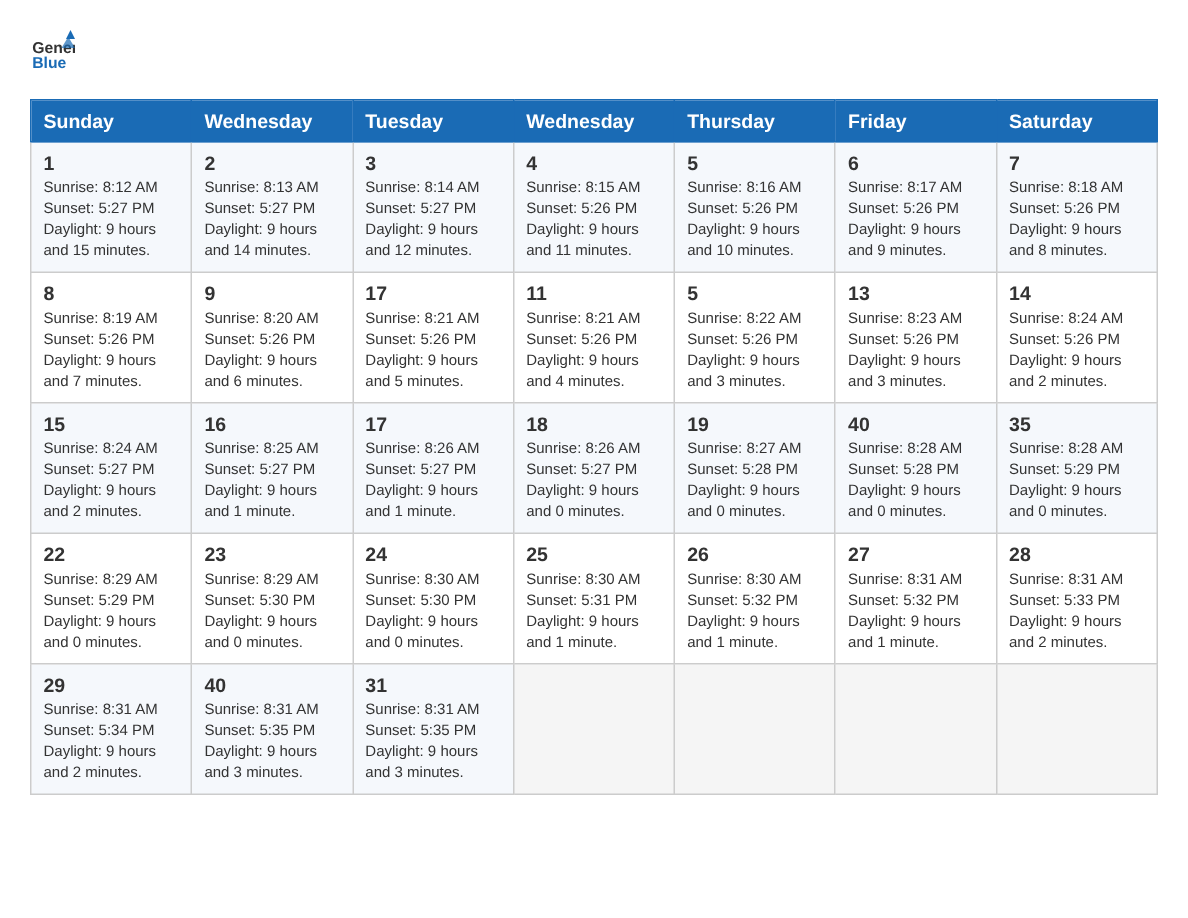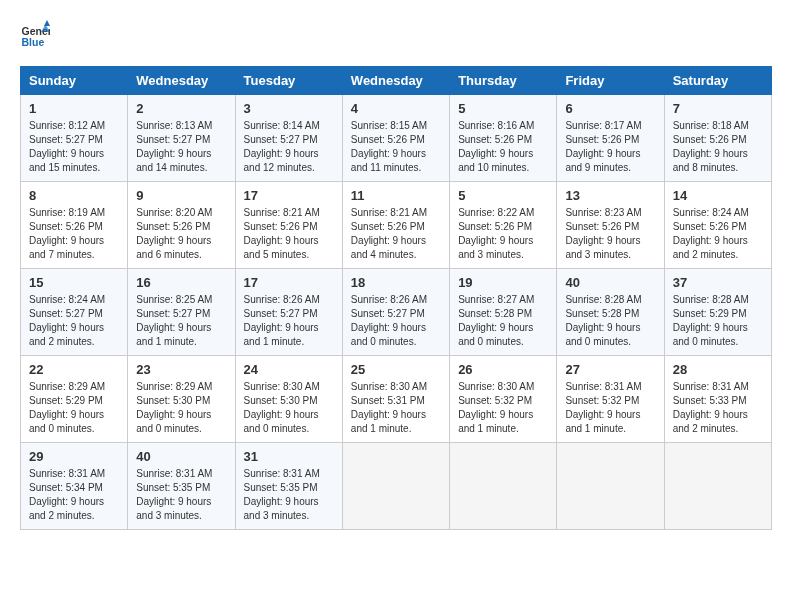--- a/index.html
+++ b/index.html
@@ -270,21 +270,21 @@
       </td>
         <td>
         <div class="day-number">40</div>
         <div class="day-info">
           Sunrise: 8:28 AM<br>
           Sunset: 5:28 PM<br>
           Daylight: 9 hours and 0 minutes.
         </div>
       </td>
         <td>
-        <div class="day-number">37</div>
+        <div class="day-number">35</div>
         <div class="day-info">
           Sunrise: 8:28 AM<br>
           Sunset: 5:29 PM<br>
           Daylight: 9 hours and 0 minutes.
         </div>
       </td>
       </tr>
       <tr>
         <td>
         <div class="day-number">22</div>

